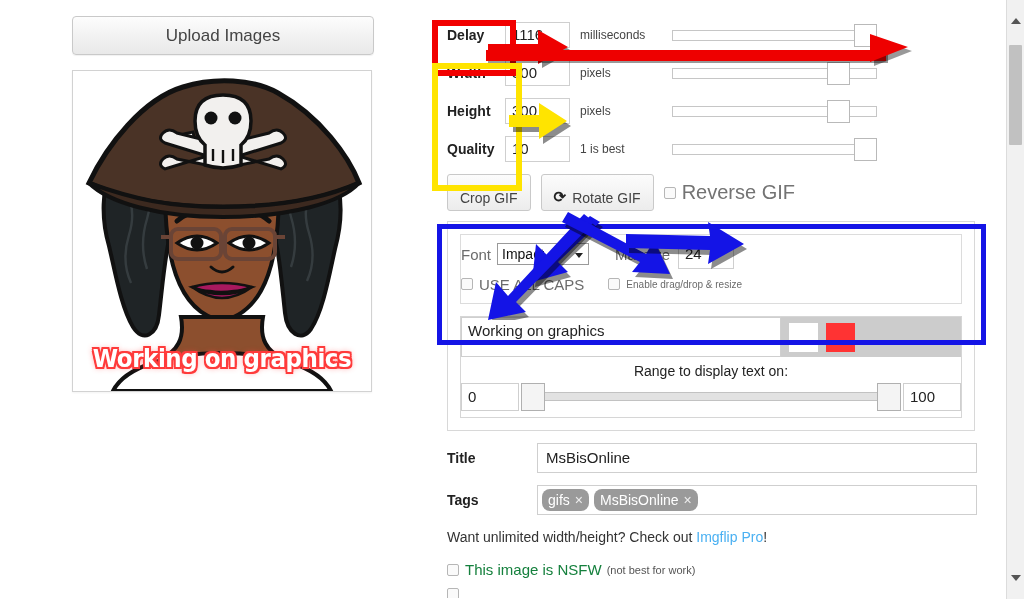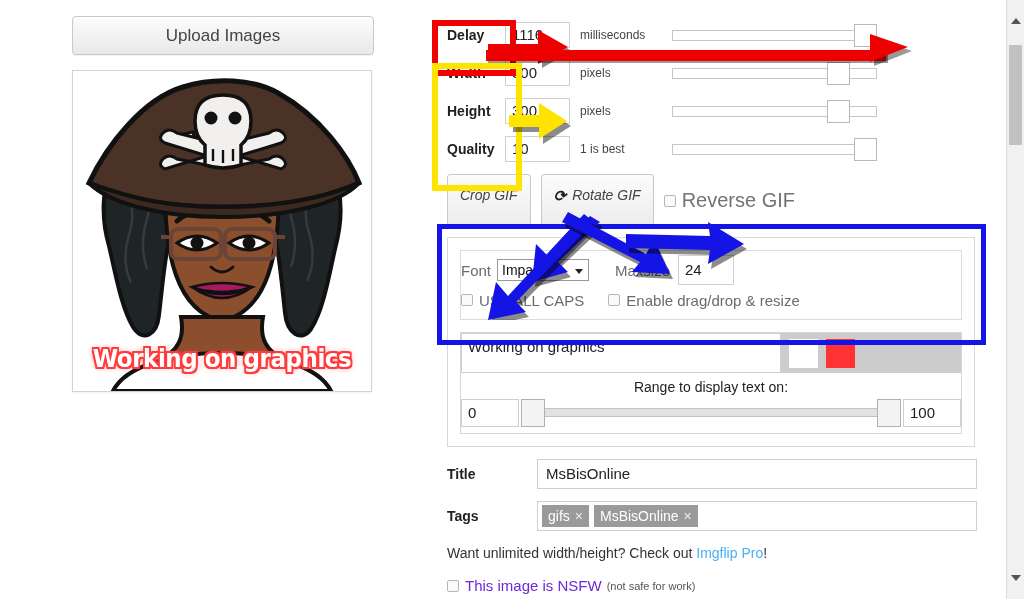--- a/index.html
+++ b/index.html
@@ -49,24 +49,24 @@
     position:absolute;left:0;top:6px;width:205px;height:11px;
     border:1px solid #c6c6c6;background:#fff;box-sizing:border-box;
   }
   .slider .knob{
     position:absolute;top:0;width:23px;height:23px;
     border:1px solid #b9b9b9;background:#fff;box-sizing:border-box;
   }
 
   .btnrow{display:flex;align-items:center;margin-top:6px;margin-bottom:10px;}
   .gbtn{
-    height:27px;padding:12px 12px;font-size:14px;color:#444;
+    height:27px;padding:4px 12px;font-size:14px;color:#444;
     border:1px solid #c9c9c9;border-radius:3px;
     background:linear-gradient(to bottom,#fcfcfc,#ececec);
-    display:flex;align-items:flex-start;cursor:pointer;margin-right:10px;font-style:italic;
+    display:flex;align-items:flex-end;cursor:pointer;margin-right:10px;
   }
   .gbtn .rot{font-size:15px;font-weight:bold;margin-right:6px;color:#222;}
   .cbx{
     width:12px;height:12px;border:1px solid #b6b6b6;background:#fafafa;
     border-radius:2px;display:inline-block;vertical-align:middle;box-sizing:border-box;
   }
   .cbx-lbl{font-size:20px;color:#737373;margin-left:6px;}
 
   .panel{
     border:1px solid #d8d8d8;background:#fff;padding:0;margin-top:2px;
@@ -121,27 +121,27 @@
   .tinput{
     flex:1;height:30px;border:1px solid #cfcfcf;background:#fff;
     font-size:15px;color:#222;padding:0 8px;box-sizing:border-box;line-height:28px;
   }
   .taginput{
     flex:1;height:30px;border:1px solid #cfcfcf;background:#fff;
     box-sizing:border-box;display:flex;align-items:center;padding:0 4px;
   }
   .tag{
     background:#9a9a9a;color:#fff;font-size:14px;height:22px;line-height:22px;
-    padding:0 6px;margin-right:5px;border-radius:0;white-space:nowrap;
+    padding:0 6px;margin-right:5px;border-radius:8px;white-space:nowrap;
   }
   .tag .x{margin-left:5px;color:#eee;}
   .pro-line{font-size:14px;color:#333;margin-top:14px;}
   .pro-line a{color:#49b0f2;text-decoration:none;}
   .nsfw{display:flex;align-items:center;margin-top:16px;}
-  .nsfw .n1{font-size:15px;color:#6d28d9;margin-left:6px;}
+  .nsfw .n1{font-size:15px;color:#15803d;margin-left:6px;}
   .nsfw .n2{font-size:11px;color:#555;margin-left:5px;}
   .cut-row{margin-top:10px;height:10px;overflow:hidden;display:flex;align-items:flex-start;}
 
   
   .ann{position:absolute;pointer-events:none;}
   .box-red{border:6px solid #f20000;}
   .box-yellow{border:6px solid #ffe400;}
   .box-blue{border:5px solid #1414e6;}
 
   
@@ -294,21 +294,21 @@
             <span class="sv">Impact</span>
             <span class="arr"></span>
           </span>
           <span class="muted" style="margin-left:26px">Maxsize</span>
           <span class="maxbox">24</span>
         </div>
         <div class="line2">
           <span class="cbx"></span>
           <span class="cbx-lbl muted" style="font-size:15px">USE ALL CAPS</span>
           <span class="cbx" style="margin-left:24px"></span>
-          <span class="cbx-lbl muted" style="font-size:15px">Enable drag/drop &amp; resize</span>
+          <span class="cbx-lbl muted" style="font-size:10px">Enable drag/drop &amp; resize</span>
         </div>
       </div>
 
       <div class="tb-card">
         <div class="tb-top">
           <div class="tb-text">Working on graphics</div>
           <div class="sw white"></div>
           <div class="sw red"></div>
         </div>
         <div class="tb-range-title">Range to display text on:</div>
@@ -341,21 +341,21 @@
       </div>
     </div>
 
     <div class="pro-line">
       <span>Want unlimited width/height? Check out </span><a href="#">Imgflip Pro</a><span>!</span>
     </div>
 
     <div class="nsfw">
       <span class="cbx"></span>
       <span class="n1">This image is NSFW</span>
-      <span class="n2">(not safe for work)</span>
+      <span class="n2">(not best for work)</span>
     </div>
 
     <div class="cut-row">
       <span class="cbx"></span>
     </div>
   </div>
 
   <div class="ann box-red" style="left:432px;top:20px;width:72px;height:44px;"></div>
 
   <div class="ann box-yellow" style="left:432px;top:63px;width:78px;height:116px;"></div>

